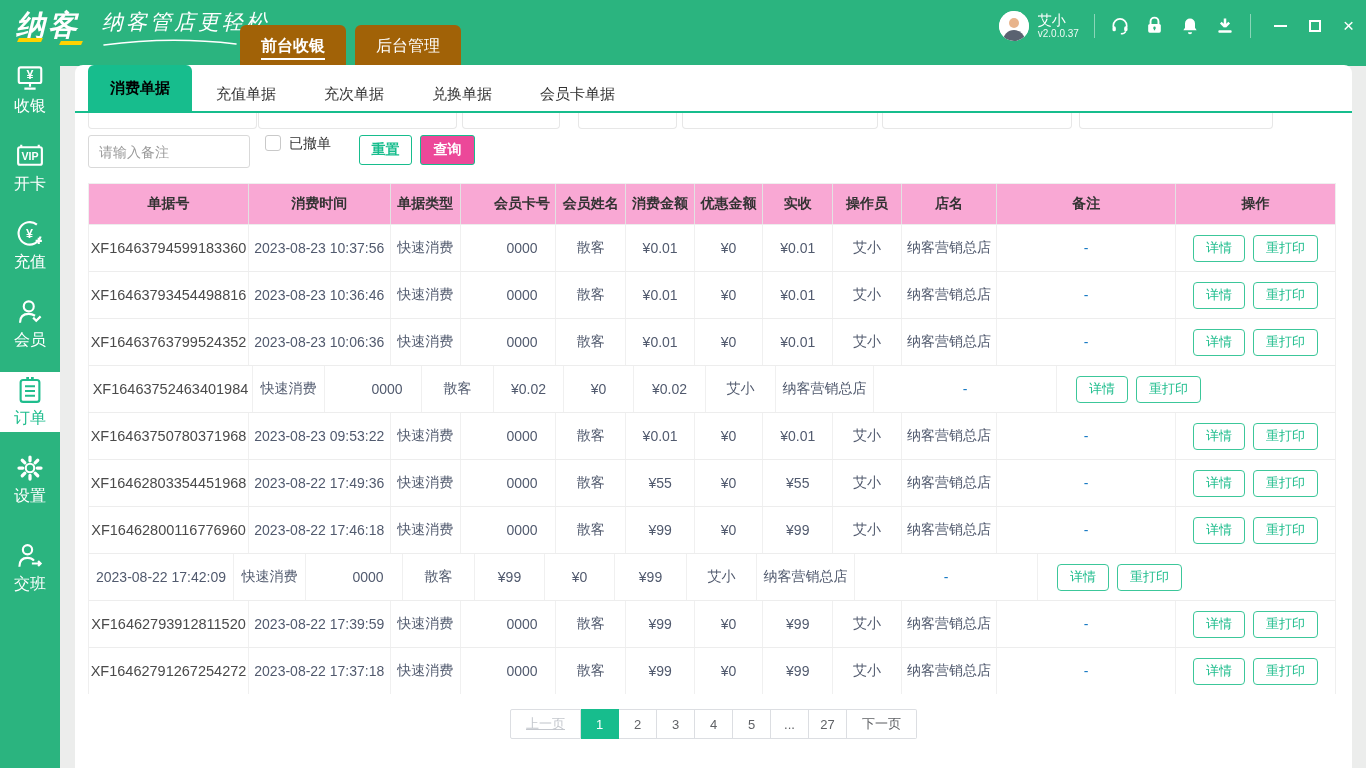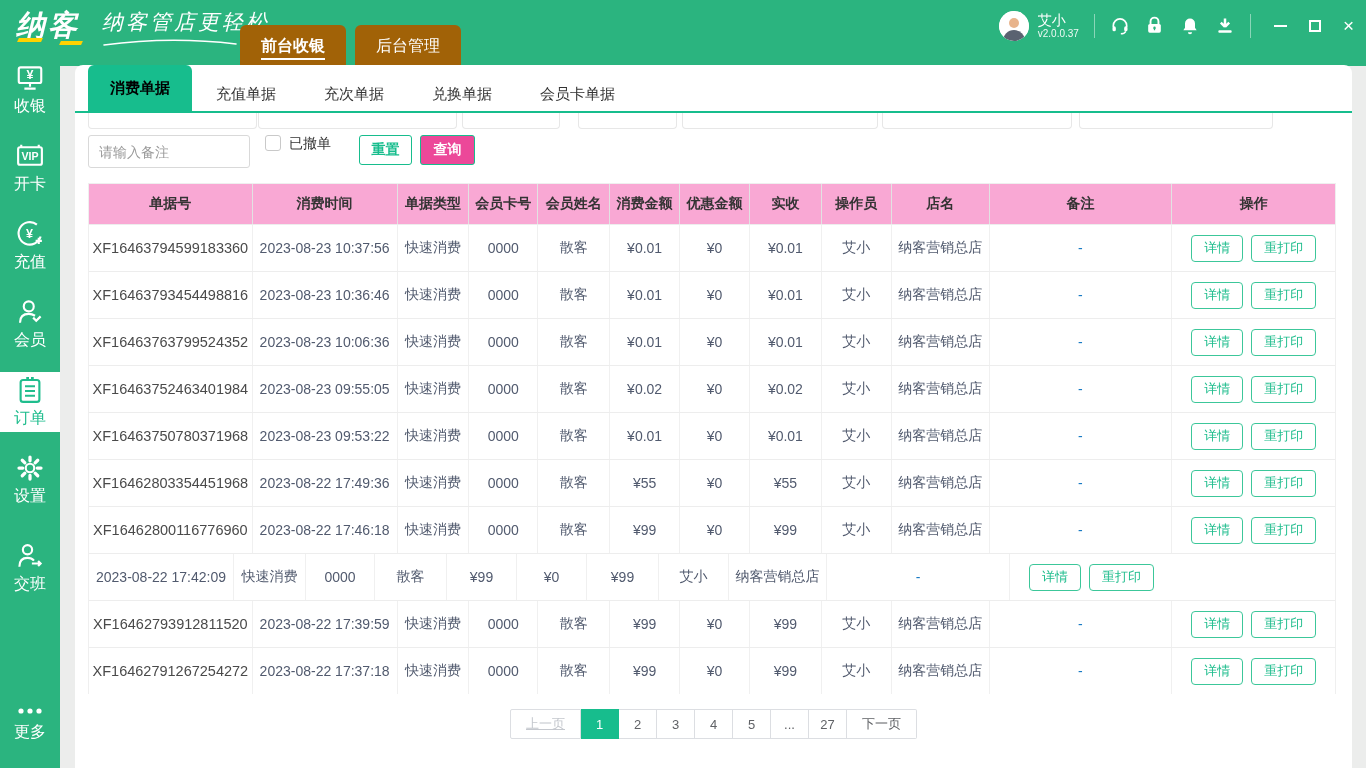--- a/index.html
+++ b/index.html
@@ -79,21 +79,21 @@
   
   .table { margin:12px 13px 0 13px; width:1248px; border:1px solid #efefef; border-bottom:none; }
   .t-head { display:flex; height:40px; background:#f9a8d4; }
   .t-head .cell { font-weight:bold; color:#333; border-right:1px solid #e2e2e2; }
   .t-head .cell:last-child { border-right:none; }
   .t-row { display:flex; height:47px; border-top:1px solid #ededed; background:#fff; }
   .cell { display:flex; align-items:center; justify-content:center; font-size:14px; color:#515a6e;
     overflow:hidden; white-space:nowrap; }
   .t-row .cell { border-right:1px solid #f0f0f0; }
   .t-row .cell:last-child { border-right:none; }
-  .c1{width:164px;} .c2{width:145px;} .c3{width:72px;} .c4{width:69px;} .c5{width:72px;}
+  .c1{width:164px;} .c2{width:145px;} .c3{width:72px;} .c4{width:69px;margin-left:28px;} .c5{width:72px;}
   .c6{width:70px;} .c7{width:70px;} .c8{width:72px;} .c9{width:70px;} .c10{width:98px;}
   .c11{width:183px;} .c12{width:163px;}
   .t-row .c1 { font-size:14.5px; color:#4a4a4a; }
   .t-row .c11 { color:#1a7bc4; }
   .act-btn { height:27px; border:1px solid #3cc79a; color:#1fbd8d; background:#fff; border-radius:4px;
     font-size:13px; padding:0 12px; cursor:pointer; font-family:"Liberation Sans","DejaVu Sans",sans-serif; }
   .act-btn + .act-btn { margin-left:8px; }
 
   
   .pager { display:flex; justify-content:center; margin-top:15px; }
@@ -236,30 +236,20 @@
   </div>
   <div class="side-item gap-before">
     <span class="side-icon">
       <svg width="30" height="30" viewBox="0 0 24 24" fill="none" stroke="currentColor" stroke-width="1.7">
         <circle cx="10" cy="7" r="3.7"></circle>
         <path d="M3.5,20.5 c0,-5 2.8,-7 6.5,-7 c2.2,0 4,0.8 5.2,2.2"></path>
         <path d="M13.5,18 h7 M18.5,16 l2,2 l-2,2"></path>
       </svg>
     </span>
     <span class="side-label">交班</span>
-  </div>
-  <div class="side-item side-more">
-    <span class="side-icon">
-      <svg width="30" height="16" viewBox="0 0 30 16">
-        <circle cx="6" cy="8" r="2.6" fill="currentColor"></circle>
-        <circle cx="15" cy="8" r="2.6" fill="currentColor"></circle>
-        <circle cx="24" cy="8" r="2.6" fill="currentColor"></circle>
-      </svg>
-    </span>
-    <span class="side-label">更多</span>
   </div>
 </div>
 
 <div class="card">
 
   <div class="tabs-row">
     <div class="tab active">消费单据</div>
     <div class="tab">充值单据</div>
     <div class="tab">充次单据</div>
     <div class="tab">兑换单据</div>
@@ -346,21 +336,20 @@
       <div class="cell c9">艾小</div>
       <div class="cell c10">纳客营销总店</div>
       <div class="cell c11">-</div>
       <div class="cell c12">
         <button class="act-btn">详情</button>
         <button class="act-btn">重打印</button>
       </div>
     </div>
         <div class="t-row">
       <div class="cell c1">XF16463752463401984</div>
-      <div class="cell c2">2023-08-23 09:55:05</div>
       <div class="cell c3">快速消费</div>
       <div class="cell c4">0000</div>
       <div class="cell c5">散客</div>
       <div class="cell c6">¥0.02</div>
       <div class="cell c7">¥0</div>
       <div class="cell c8">¥0.02</div>
       <div class="cell c9">艾小</div>
       <div class="cell c10">纳客营销总店</div>
       <div class="cell c11">-</div>
       <div class="cell c12">

